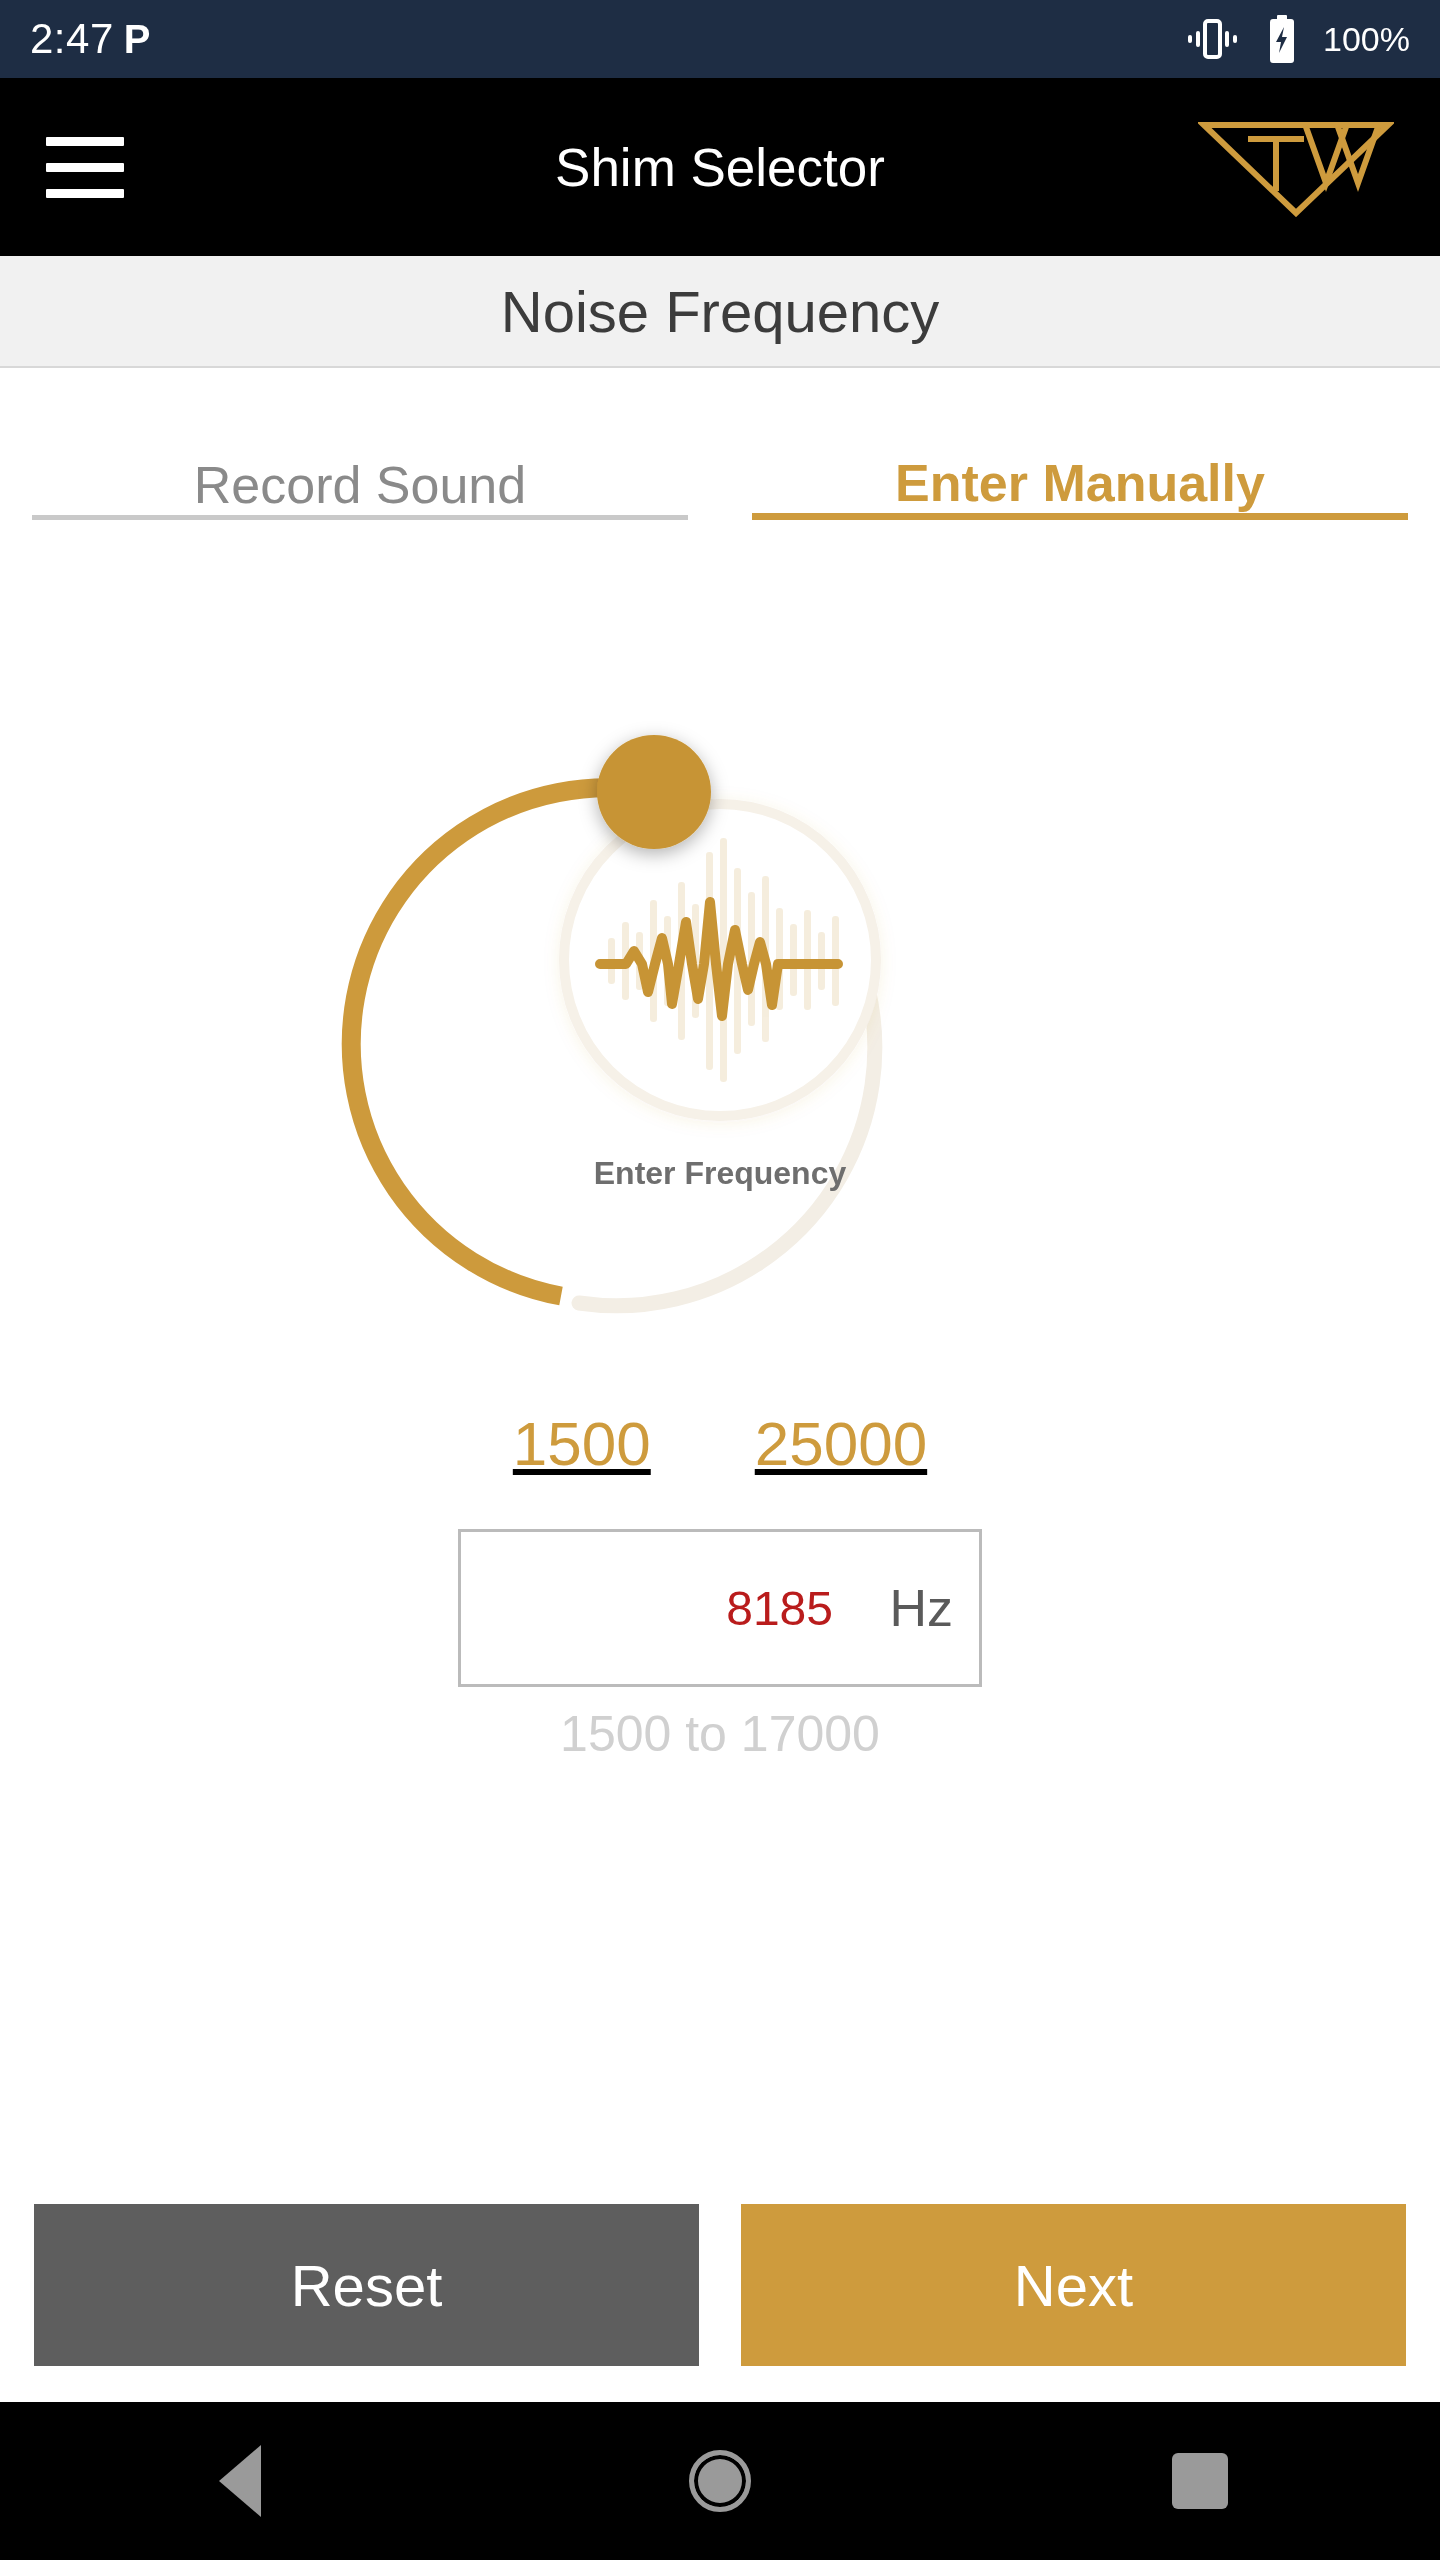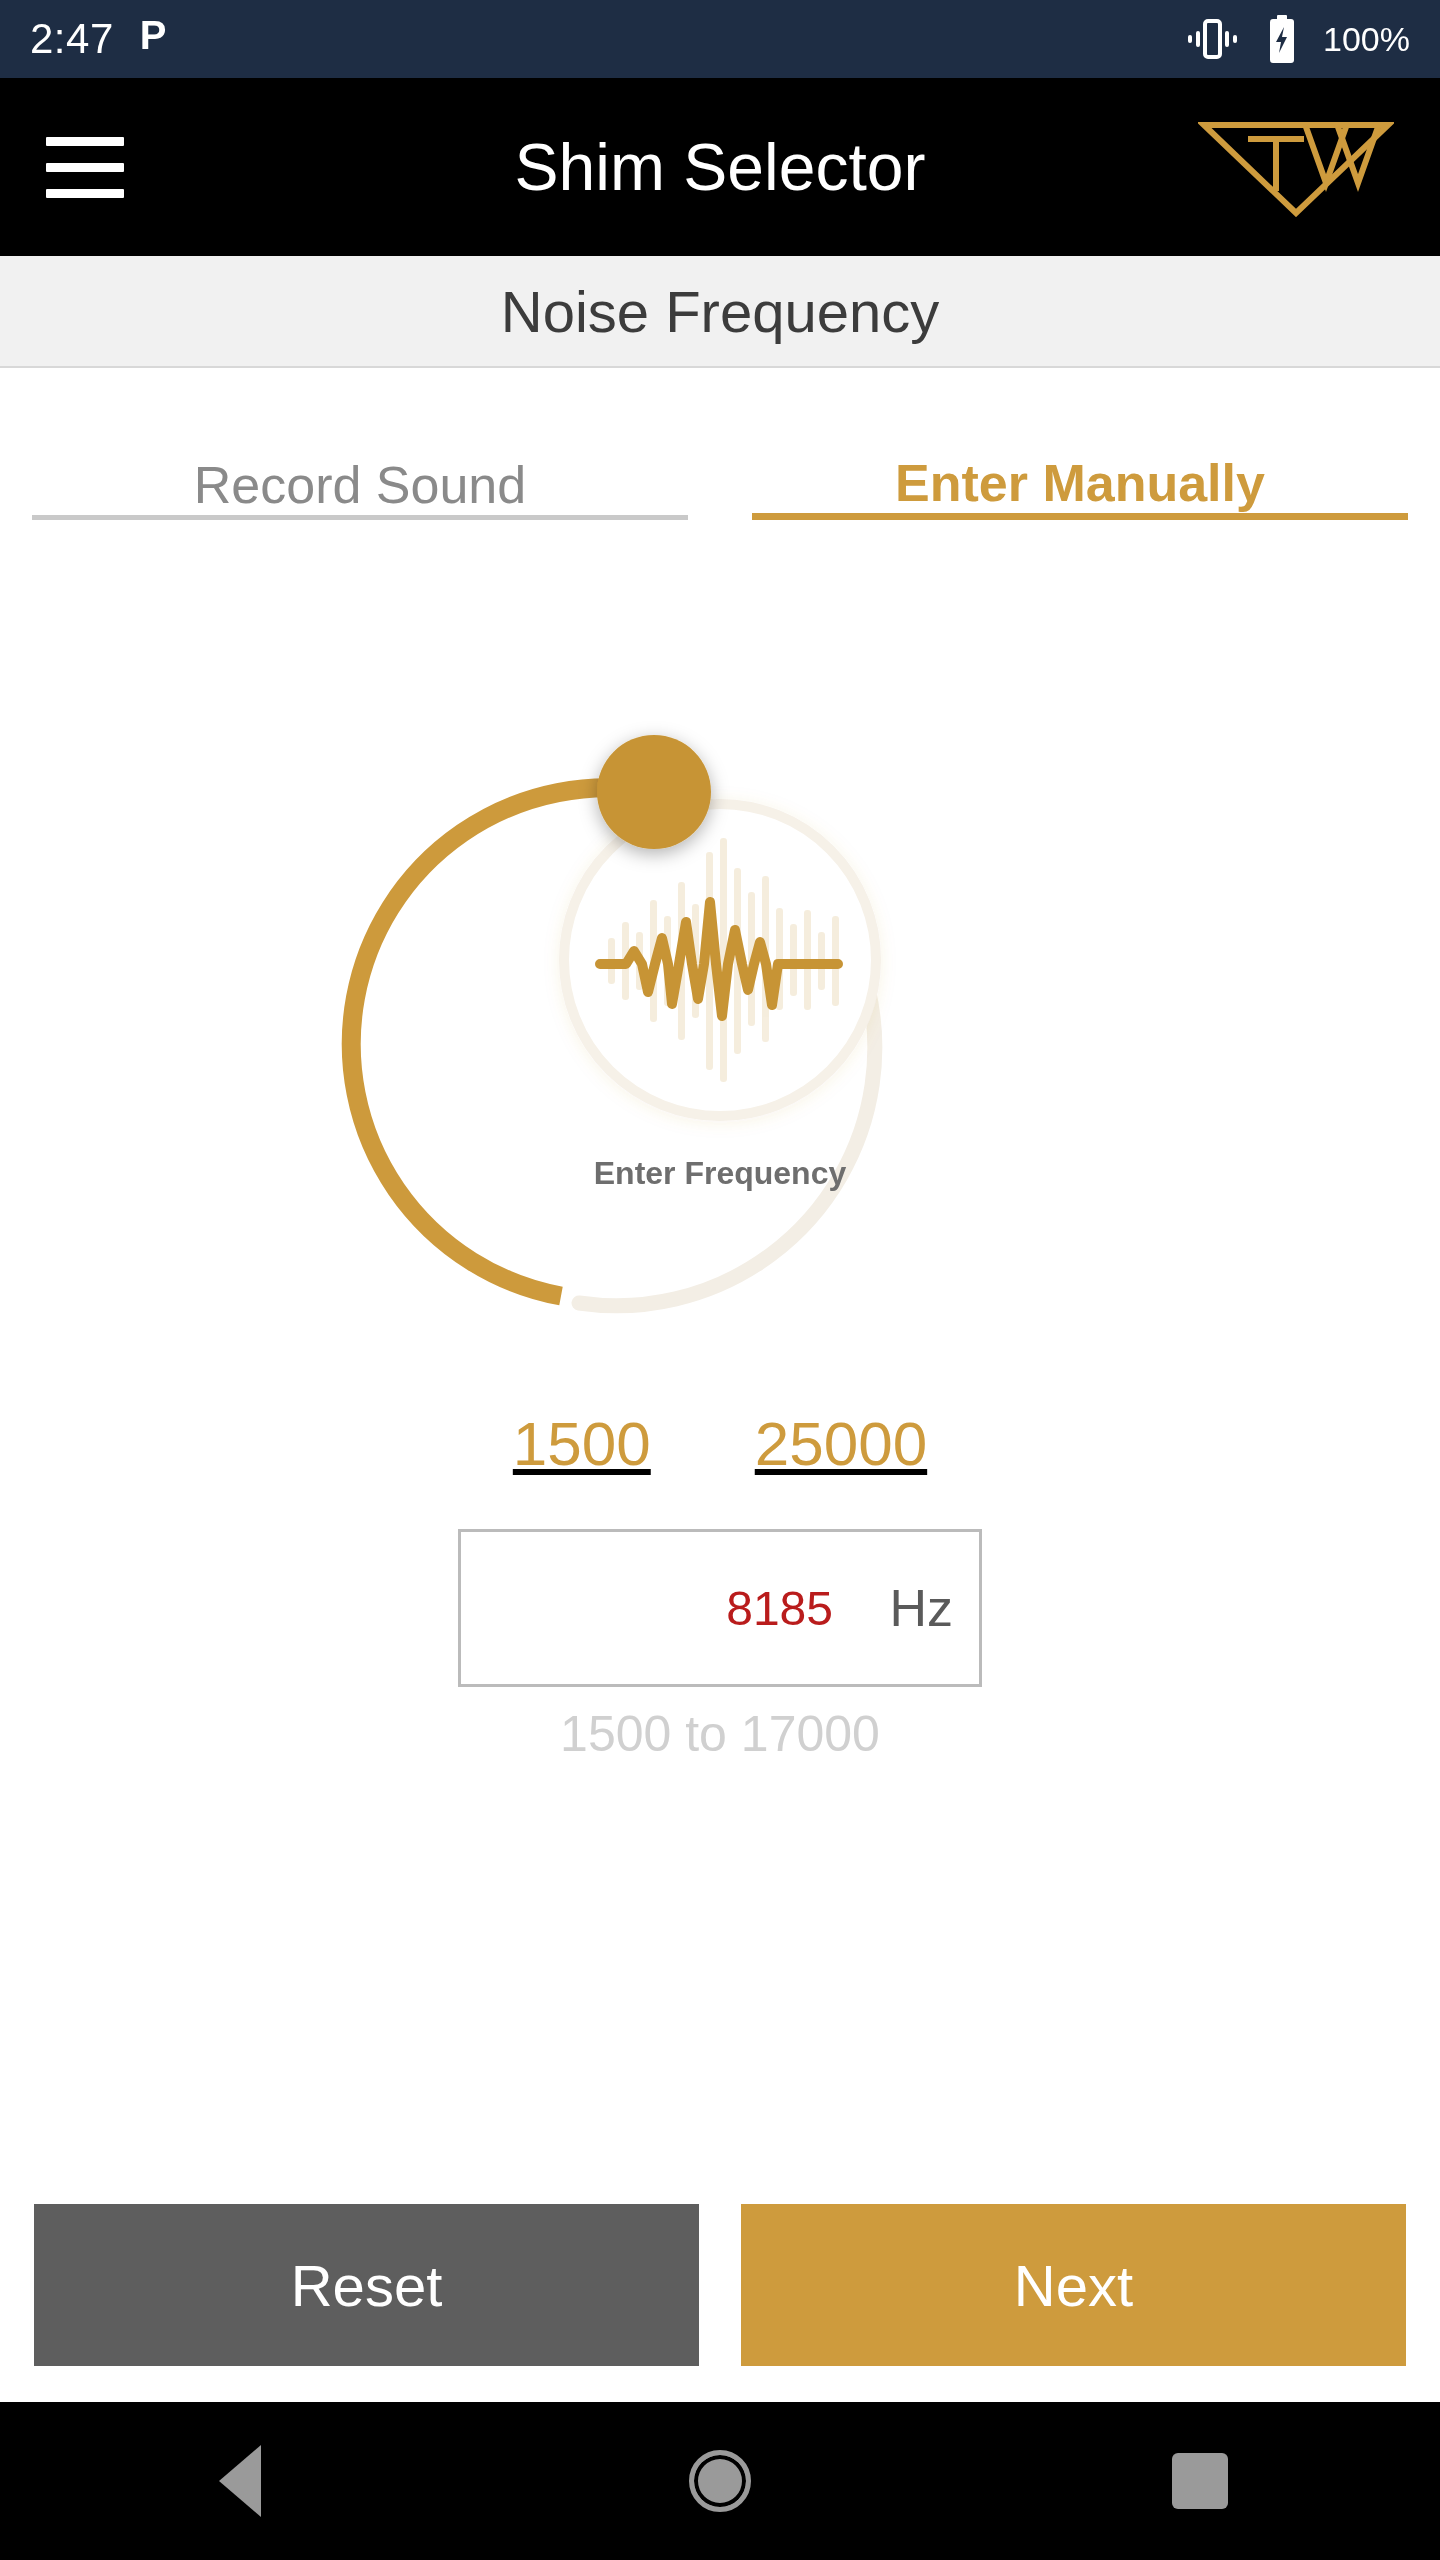--- a/index.html
+++ b/index.html
@@ -4,34 +4,34 @@
 <style>
   * { margin:0; padding:0; box-sizing:border-box; }
   html,body { width:1440px; height:2560px; background:#ffffff;
     font-family:"Liberation Sans", sans-serif; overflow:hidden; }
 
   .screen { position:relative; width:1440px; height:2560px; background:#ffffff; display:flex; flex-direction:column; }
 
   
   .statusbar { height:78px; background:#1E2D44; display:flex; align-items:center;
     padding:0 30px; flex:0 0 auto; }
-  .sb-left { display:flex; gap:26px; }
+  .sb-left { display:flex; align-items:center; gap:10px; }
   .sb-time { color:#ffffff; font-size:42px; letter-spacing:0.5px; }
   .sb-p { color:#ffffff; font-size:40px; font-weight:bold; line-height:1; }
   .sb-right { margin-left:auto; display:flex; align-items:center; gap:26px; }
   .sb-batt { color:#ffffff; font-size:34px; }
   .ico-wh { fill:#ffffff; display:block; }
 
   
   .appbar { height:178px; background:#000000; display:flex; align-items:center;
     padding:0 46px; flex:0 0 auto; position:relative; }
   .hamburger { width:78px; display:flex; flex-direction:column; gap:17px; cursor:pointer; }
   .hamburger span { display:block; height:9px; background:#ffffff; border-radius:1px; }
   .appbar-title { position:absolute; left:0; right:0; text-align:center;
-    color:#ffffff; font-size:66px; font-weight:400; pointer-events:none; }
+    color:#ffffff; font-size:53px; font-weight:400; pointer-events:none; }
   .logo { margin-left:auto; z-index:2; }
 
   
   .subtitle-bar { height:112px; background:#F1F1F1; border-bottom:2px solid #D8D8D8;
     display:flex; align-items:center; justify-content:center; flex:0 0 auto; }
   .subtitle-bar .txt { font-size:58px; color:#3C3C3C; }
 
   
   .tabs { height:152px; display:flex; flex:0 0 auto; background:#fff; }
   .tab { flex:1; display:flex; align-items:flex-end; justify-content:center;

